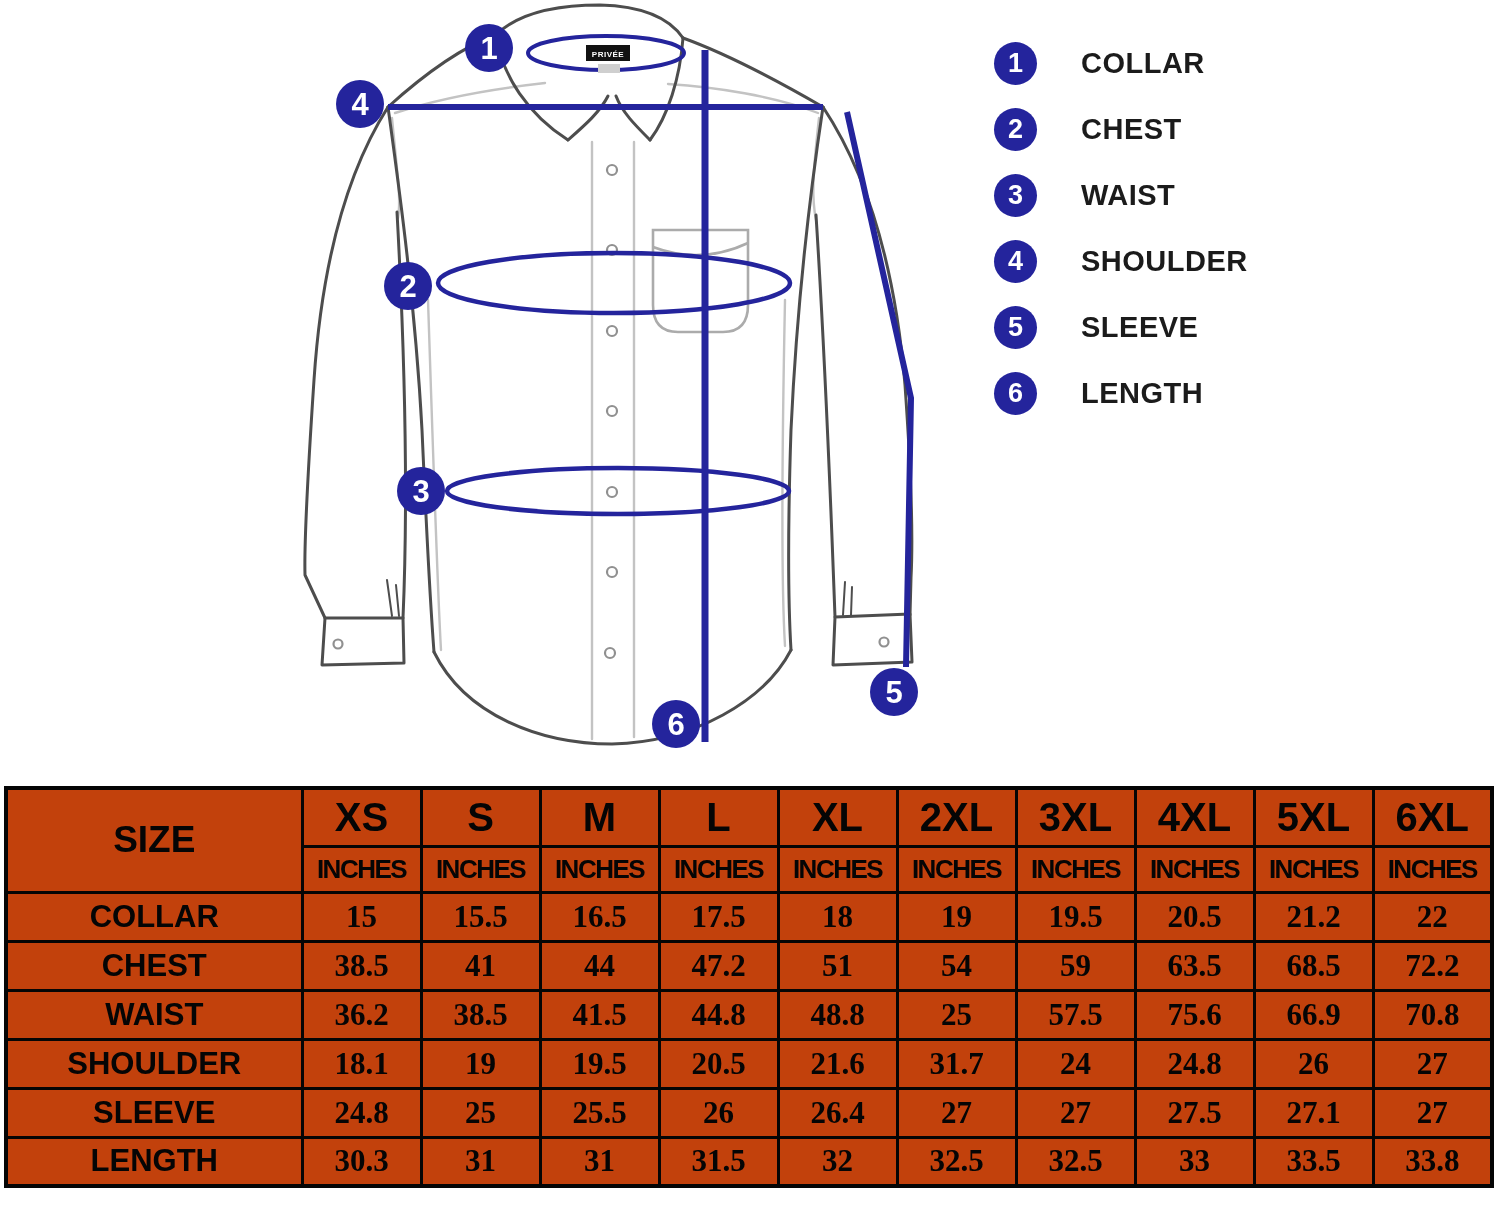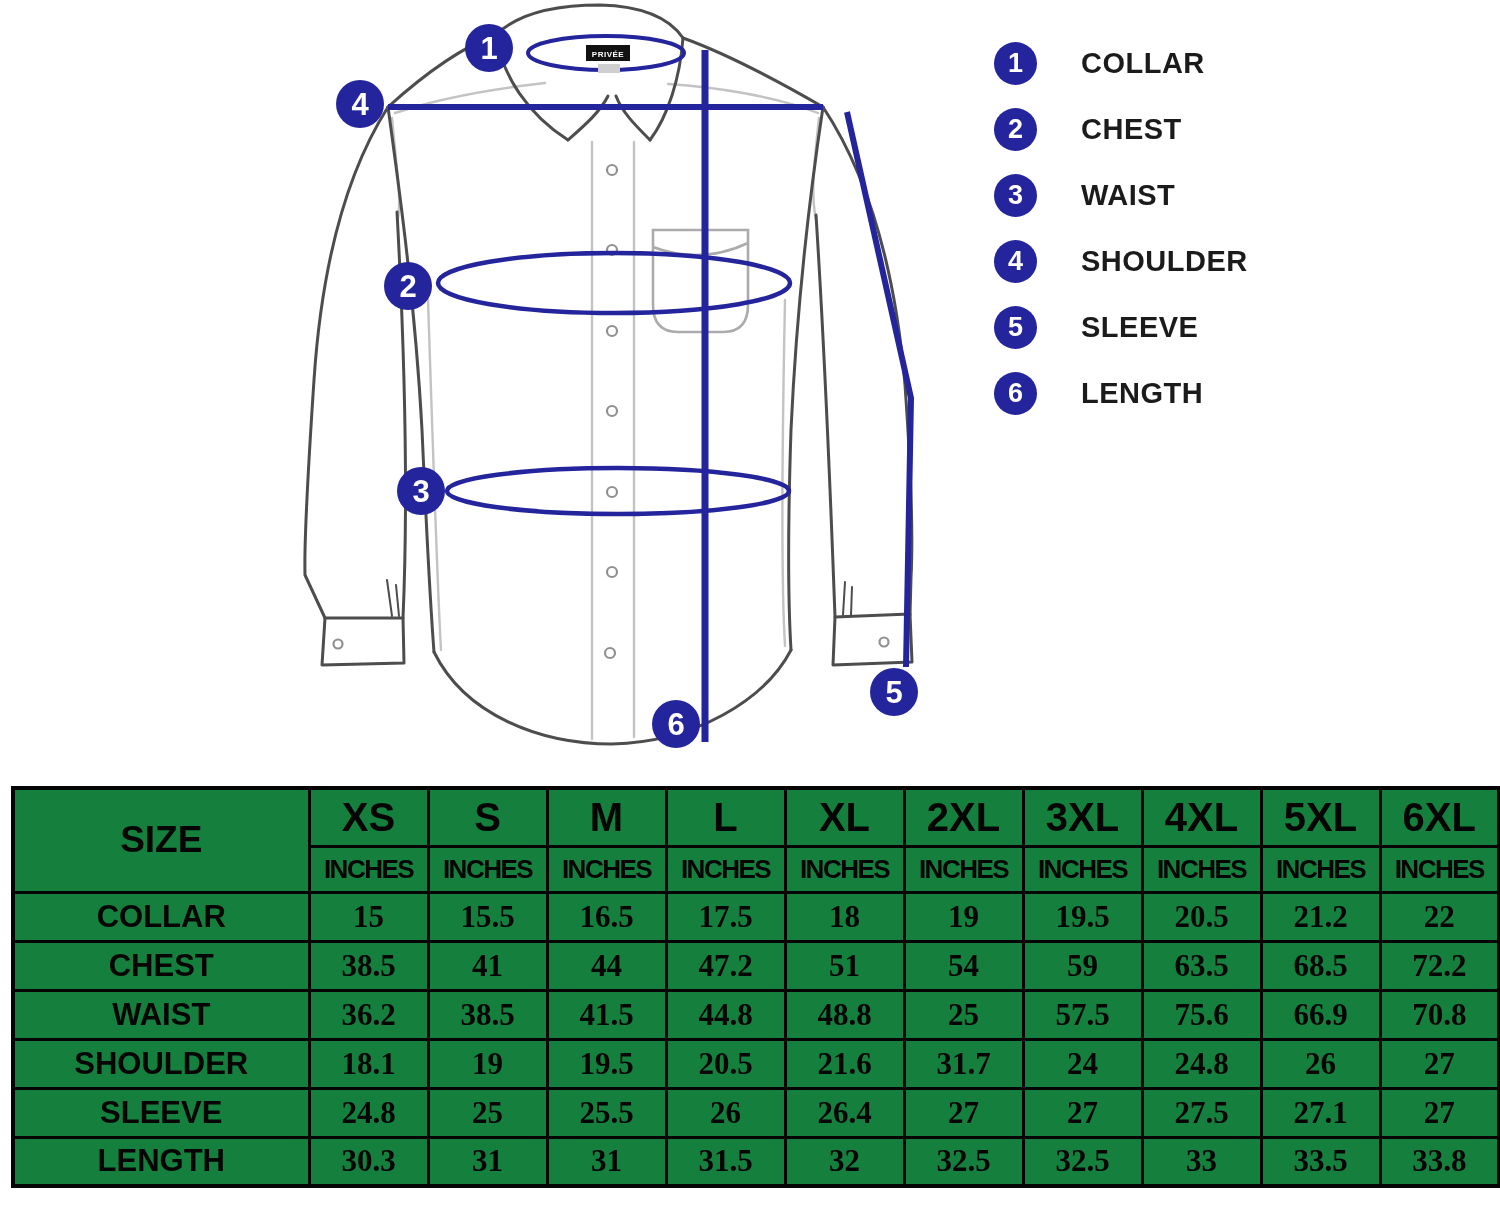--- a/index.html
+++ b/index.html
@@ -25,22 +25,22 @@
   .marker-circle{fill:var(--accent);}
 
   
   .legend{position:absolute;left:994px;top:42px;display:flex;flex-direction:column;gap:23px;}
   .legend-item{display:flex;align-items:center;gap:44px;height:43px;}
   .lg-num{width:43px;height:43px;border-radius:50%;background:var(--accent);color:#fff;
           font-size:27px;font-weight:bold;display:flex;align-items:center;justify-content:center;}
   .lg-label{font-size:29px;font-weight:bold;color:#1b1b1b;letter-spacing:.5px;}
 
   
-  table.size-table{position:absolute;left:11px;top:786px;width:1316px;border-collapse:collapse;
-                   table-layout:fixed;background:#15803d;}
+  table.size-table{position:absolute;left:4px;top:786px;width:1316px;border-collapse:collapse;
+                   table-layout:fixed;background:#c2410c;}
   table.size-table th,table.size-table td{
       border:3px solid var(--tborder);text-align:center;vertical-align:middle;
       color:#050505;font-weight:bold;overflow:hidden;white-space:nowrap;}
   table.size-table{border:4px solid var(--tborder);}
   tr.r-sizes{height:58px;}
   tr.r-units{height:46px;}
   tbody tr{height:49px;}
   th.corner{font-size:37px;letter-spacing:0;}
   th.size-h{font-size:40px;margin-left:40px;}
   th.unit-h{font-size:26px;letter-spacing:-1.5px;padding:4px;}

